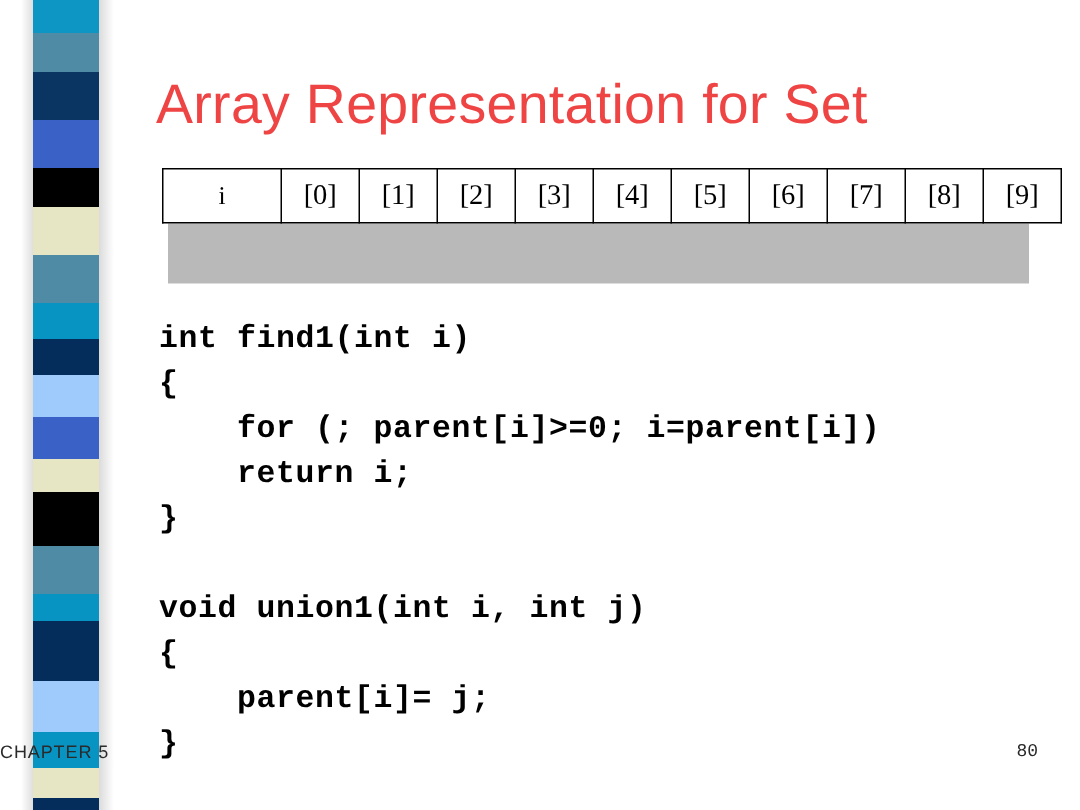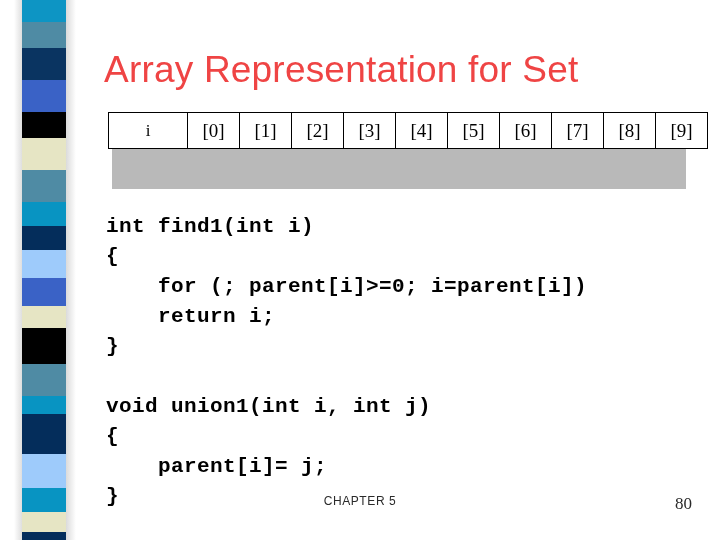--- a/index.html
+++ b/index.html
@@ -135,32 +135,32 @@
     display: block;
     height: 30px;
   }
 
   
   #footer-chapter {
     position: absolute;
     left: 0;
     top: 494px;
     width: 720px;
-    text-align: center;
+    text-align: left;
     font-family: "Liberation Sans", sans-serif;
     font-size: 12px;
     color: #2a2a2a;
     letter-spacing: 0.6px;
   }
   #footer-page {
     position: absolute;
     right: 28px;
     top: 494px;
-    font-family: Liberation Serif, serif;
-    font-size: 17px;
+    font-family: Liberation Mono, monospace;
+    font-size: 12px;
     color: #2a2a2a;
   }
 </style>
 </head>
 <body>
 
 <div id="slide">
 
   <div id="stripe-shadow-l"></div>
   <div id="stripe-shadow-r"></div>

